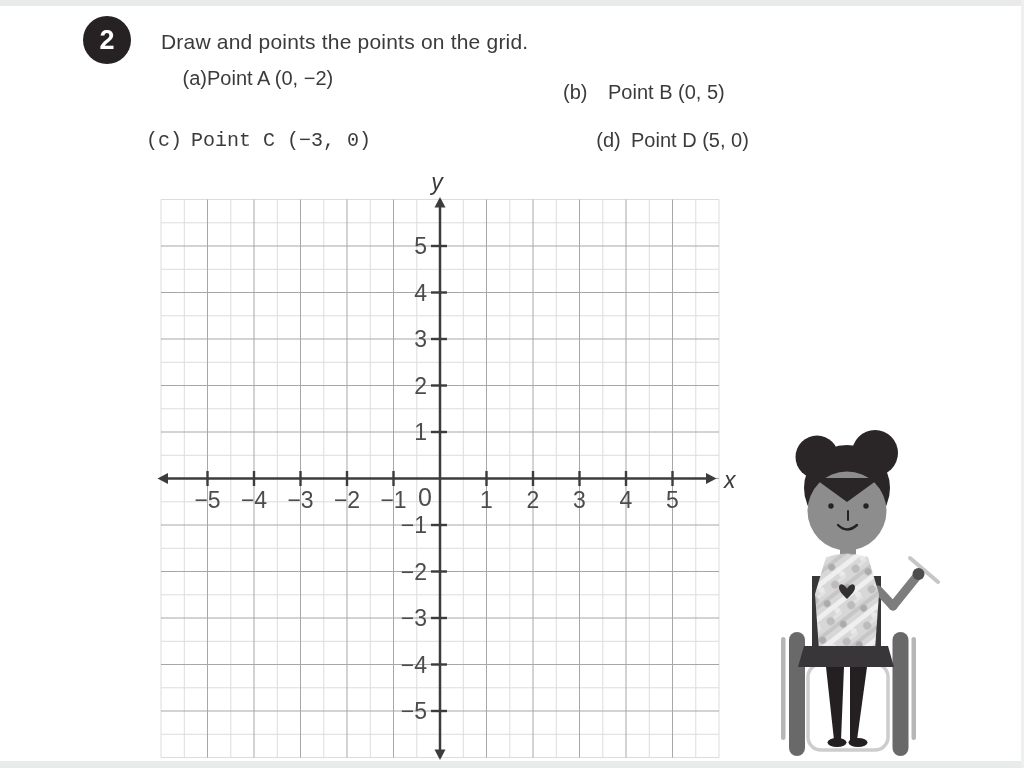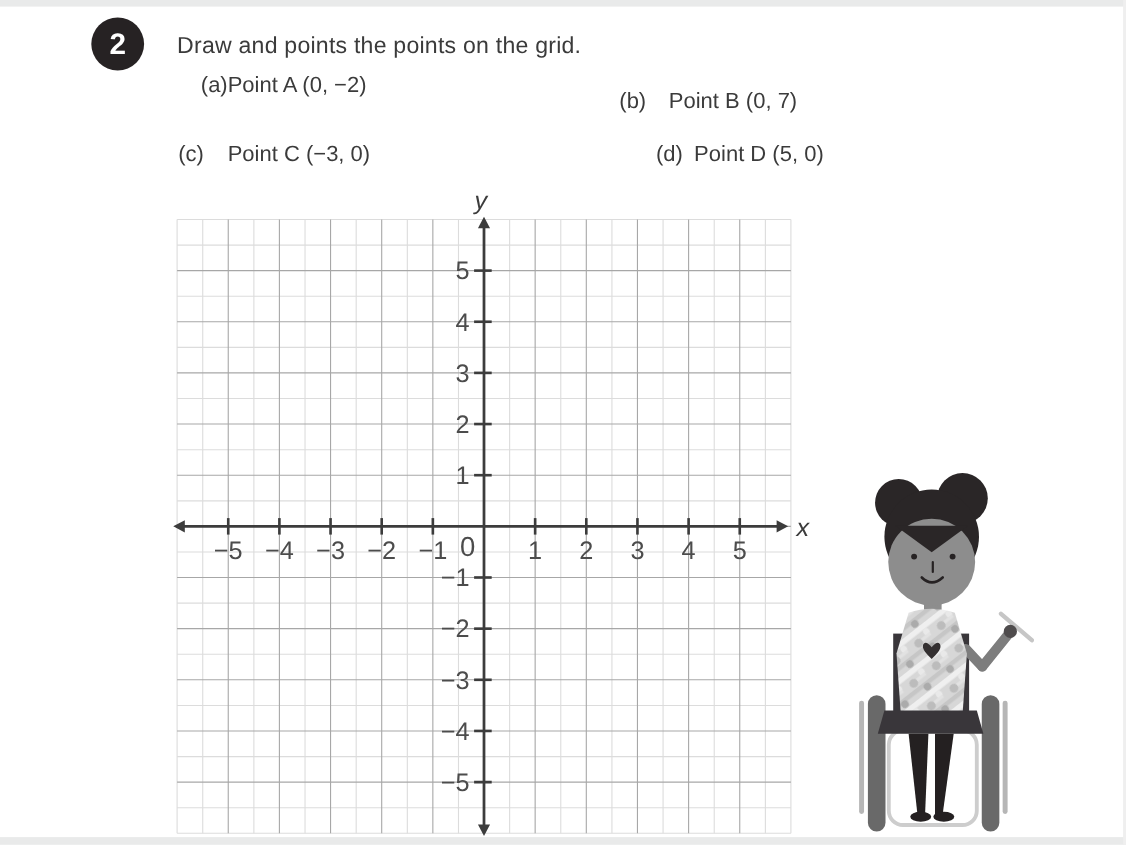--- a/index.html
+++ b/index.html
@@ -18,21 +18,21 @@
     font-size:27px;font-weight:700;
   }
   .prompt{
     position:absolute;left:161px;top:30px;
     font-size:21px;color:var(--ink,#3b3b3b);letter-spacing:.2px;
   }
   .point-item{position:absolute;font-size:20px;color:var(--ink,#3b3b3b);white-space:nowrap;}
   .point-item .lbl{display:inline-block;width:45px;}
   .item-a{left:162px;top:67px;text-align:right;}
   .item-b{left:563px;top:81px;}
-  .item-c{left:162px;top:129px;}
+  .item-c{left:146px;top:129px;font-family:Liberation Mono, monospace;}
   .item-d{left:586px;top:129px;text-align:center;}
   #grid-svg{position:absolute;left:0;top:0;}
   #girl-svg{position:absolute;left:768px;top:424px;}
   svg text{font-family:"Liberation Sans",sans-serif;}
 </style>
 </head>
 <body style="--edge: #e9eaea; --badge-bg: #262223; --badge-fg: #ffffff; --ink: #3b3b3b;">
 
 <div class="edge edge-top"></div>
 <div class="edge edge-bottom"></div>
@@ -41,21 +41,21 @@
 <div class="badge">
   <span>2</span>
 </div>
 
 <div class="prompt">Draw and points the points on the grid.</div>
 
 <div class="point-item item-a">
   <span class="lbl">(a)</span><span>Point A (0, −2)</span>
 </div>
 <div class="point-item item-b">
-  <span class="lbl">(b)</span><span>Point B (0, 7)</span>
+  <span class="lbl">(b)</span><span>Point B (0, 5)</span>
 </div>
 <div class="point-item item-c">
   <span class="lbl">(c)</span><span>Point C (−3, 0)</span>
 </div>
 <div class="point-item item-d">
   <span class="lbl">(d)</span><span>Point D (5, 0)</span>
 </div>
 
 <svg id="grid-svg" width="1024" height="768" viewBox="0 0 1024 768">
   <g id="g-minor">

